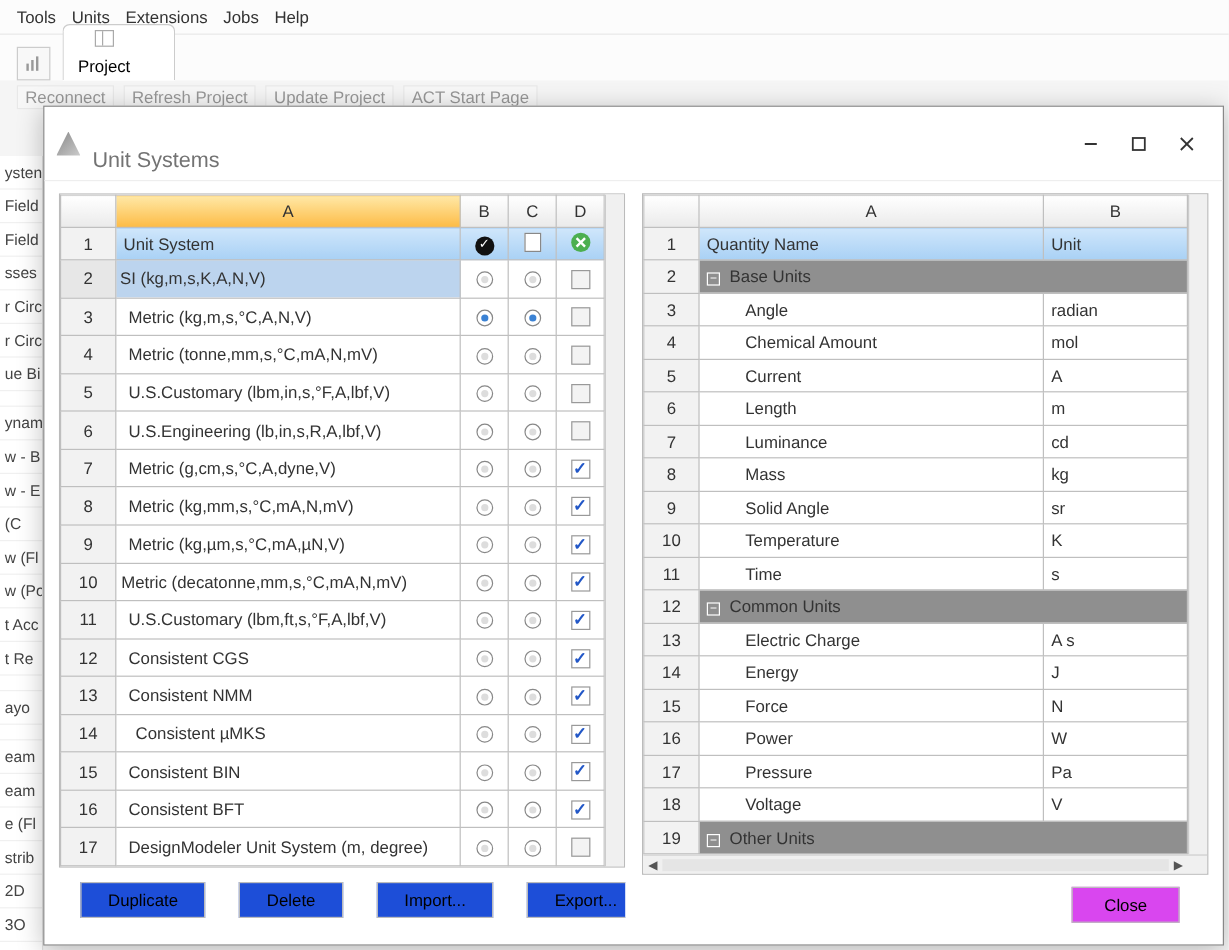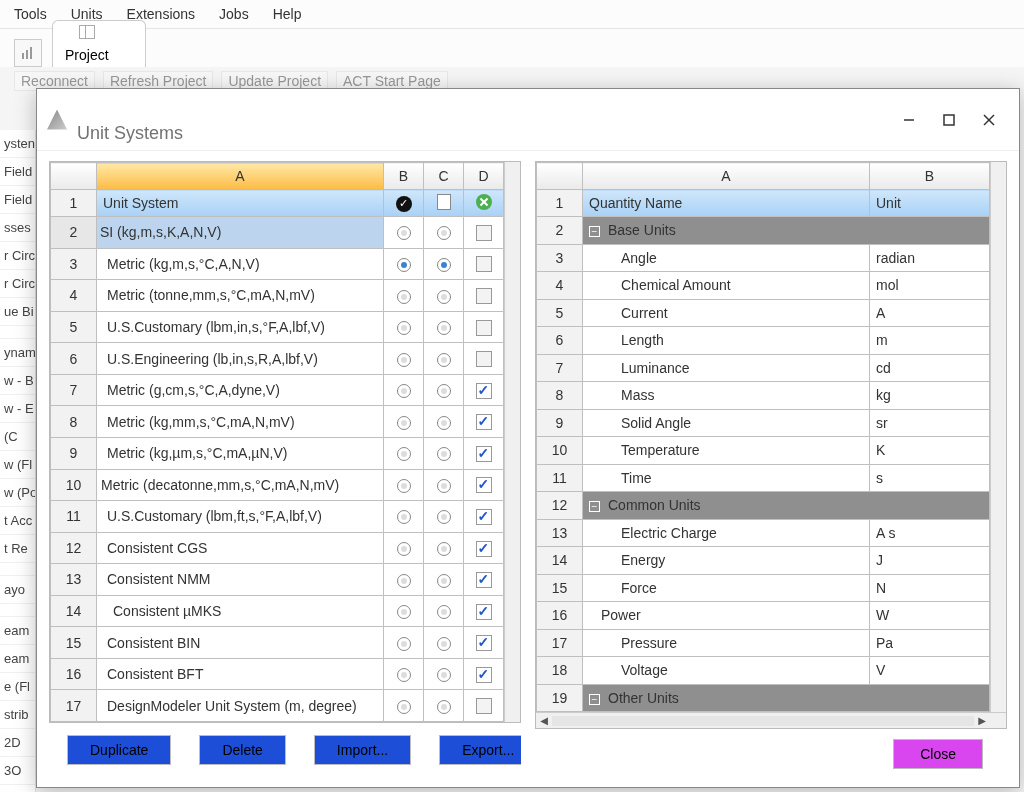--- a/index.html
+++ b/index.html
@@ -1,19 +1,19 @@
 <!DOCTYPE html>
 <html><head>
 <meta charset="utf-8">
 <style>
 * { box-sizing: border-box; margin: 0; padding: 0; font-family: "Segoe UI", Tahoma, sans-serif; font-size: 14px; }
 body { background: #f5f5f5; overflow: hidden; width: 1024px; height: 792px; position: relative; }
 
 
-.menubar { display: flex; gap: 24px; padding: 6px 14px; background: #fcfcfc; border-bottom: 1px solid #e5e5e5; }
+.menubar { display: flex; gap: 13px; padding: 6px 14px; background: #fcfcfc; border-bottom: 1px solid #e5e5e5; }
 .menubar span { color: #333; cursor: default; }
 
 
 .tabstrip { display: flex; align-items: flex-end; padding: 0 14px; background: #fcfcfc; height: 38px; position: relative; }
 .chart-icon-btn { width: 28px; height: 28px; border: 1px solid #ccc; background: #f8f8f8; margin-right: 10px; display:flex; align-items:center; justify-content:center; color:#888;}
 .tab { border: 1px solid #ccc; border-bottom: none; border-radius: 6px 6px 0 0; padding: 4px 36px 4px 12px; background: #fff; display: flex; align-items: center; gap: 8px; flex-direction: column; }
 .tab-icon { width: 16px; height: 14px; border: 1px solid #aaa; display: inline-block; position:relative; }
 .tab-icon::before { content:""; position:absolute; left:5px; top:0; bottom:0; width:1px; background:#aaa; }
 
 
@@ -405,21 +405,21 @@
                   <td style="padding-left:38px">Energy</td>
                   <td>J</td>
                 </tr>
                 <tr>
                   <td class="row-num">15</td>
                   <td style="padding-left:38px">Force</td>
                   <td>N</td>
                 </tr>
                 <tr>
                   <td class="row-num">16</td>
-                  <td style="padding-left:18px">Power</td>
+                  <td style="padding-left:38px">Power</td>
                   <td>W</td>
                 </tr>
                 <tr>
                   <td class="row-num">17</td>
                   <td style="padding-left:38px">Pressure</td>
                   <td>Pa</td>
                 </tr>
                 <tr>
                   <td class="row-num">18</td>
                   <td style="padding-left:38px">Voltage</td>

